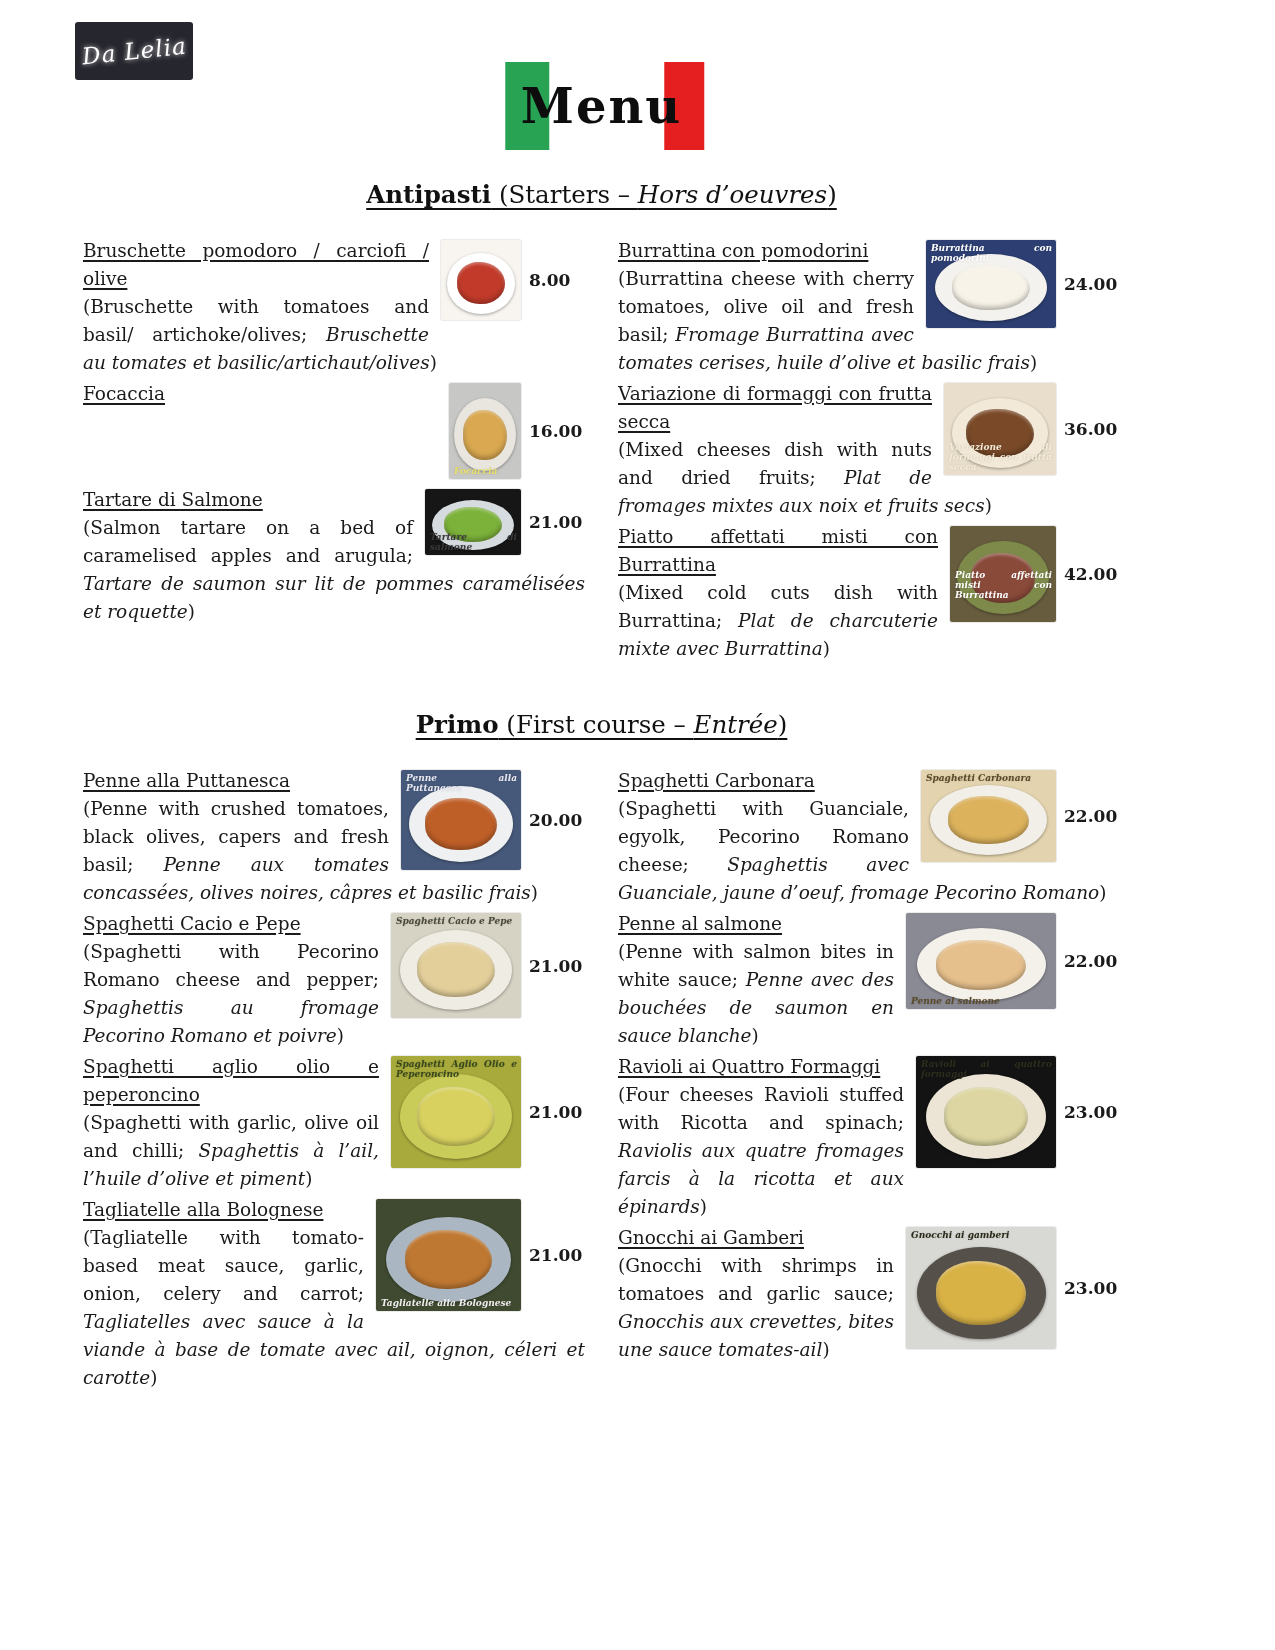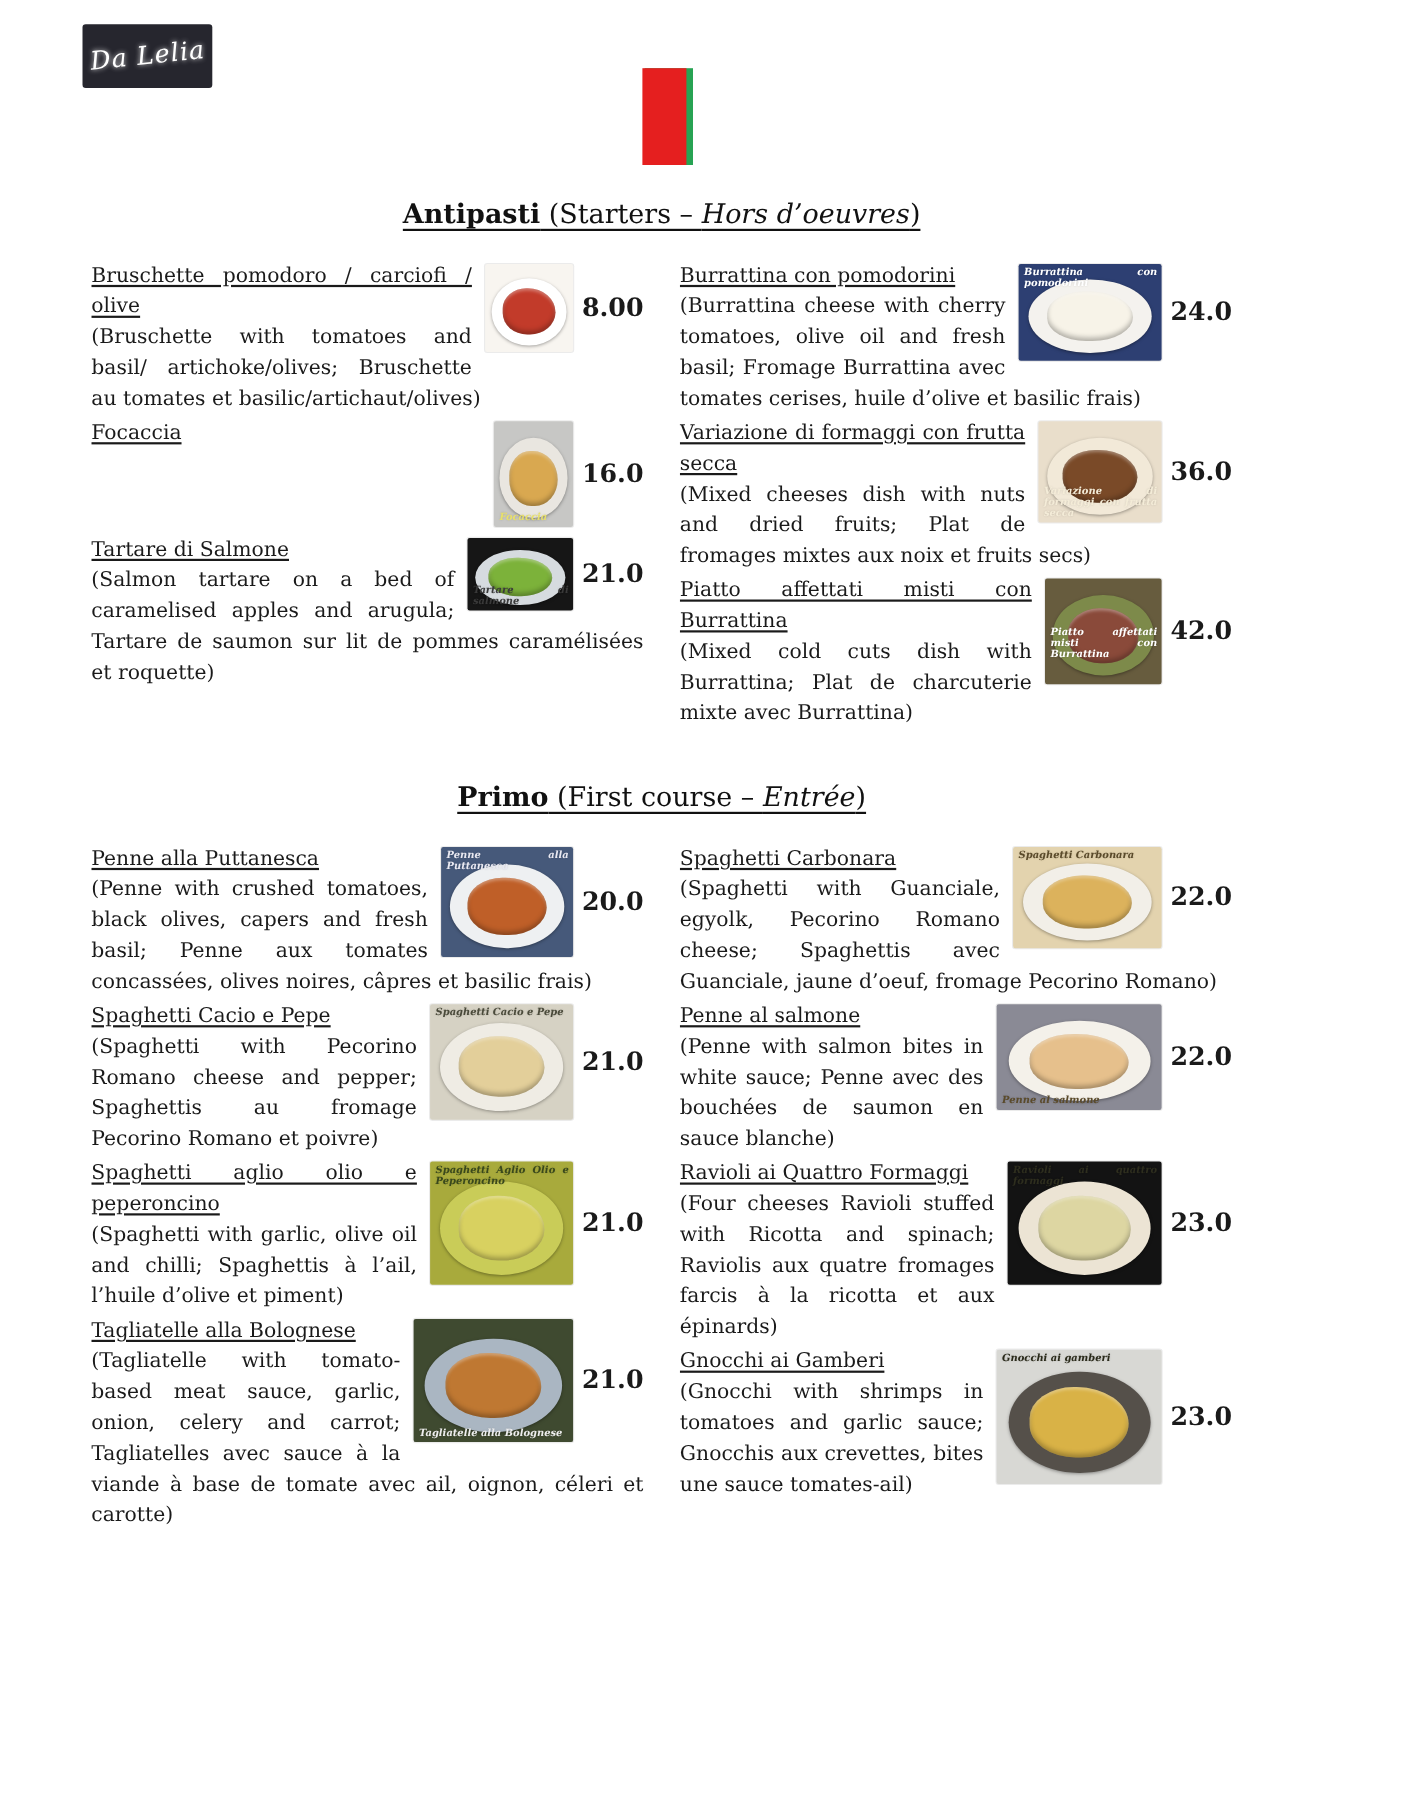--- a/index.html
+++ b/index.html
@@ -55,26 +55,26 @@
   .item {
     overflow:hidden;            
     margin-bottom:3px;
     font-size:18.5px; line-height:28px;
     text-align:justify;
   }
   .media {
     float:right; display:flex; align-items:center;
     margin:3px 0 4px 12px;
   }
-  .price { width:56px; text-align:right; font-weight:bold; font-size:23px; }
+  .price { width:56px; font-weight:bold; font-size:17px; }
   .title {
     font-size:18.5px; font-weight:normal;
     text-decoration:underline; text-decoration-thickness:1.5px; text-underline-offset:3px;
   }
-  .fr { }
+  .fr { font-style:italic; }
 
   
   .photo {
     position:relative; overflow:hidden; border-radius:2px;
     background:var(--bg, #ddd);
     margin-right:8px;
     box-shadow:0 0 0 1px rgba(0,0,0,.08);
   }
   .plate {
     position:absolute; left:7%; right:7%; top:16%; bottom:8%;
@@ -101,20 +101,21 @@
 <div class="page">
   <div class="content">
 
     <header class="header">
       <div class="logo">
         <span>Da Lelia</span>
       </div>
       <div class="menu-title">
         <span class="flag flag-green" style="background: rgb(39, 163, 83);"></span>
         <span class="flag flag-red" style="background: rgb(229, 31, 31);"></span>
+        <span class="menu-title-text">Menu</span>
       </div>
     </header>
 
     <main>
   <section class="menu-section">
     <h2 class="section-heading"><span class="h-main">Antipasti</span><span> (Starters – </span><span class="h-italic">Hors d’oeuvres</span><span>)</span></h2>
     <div class="cols">
       <div class="col">
   <article class="item">
     <div class="media">

